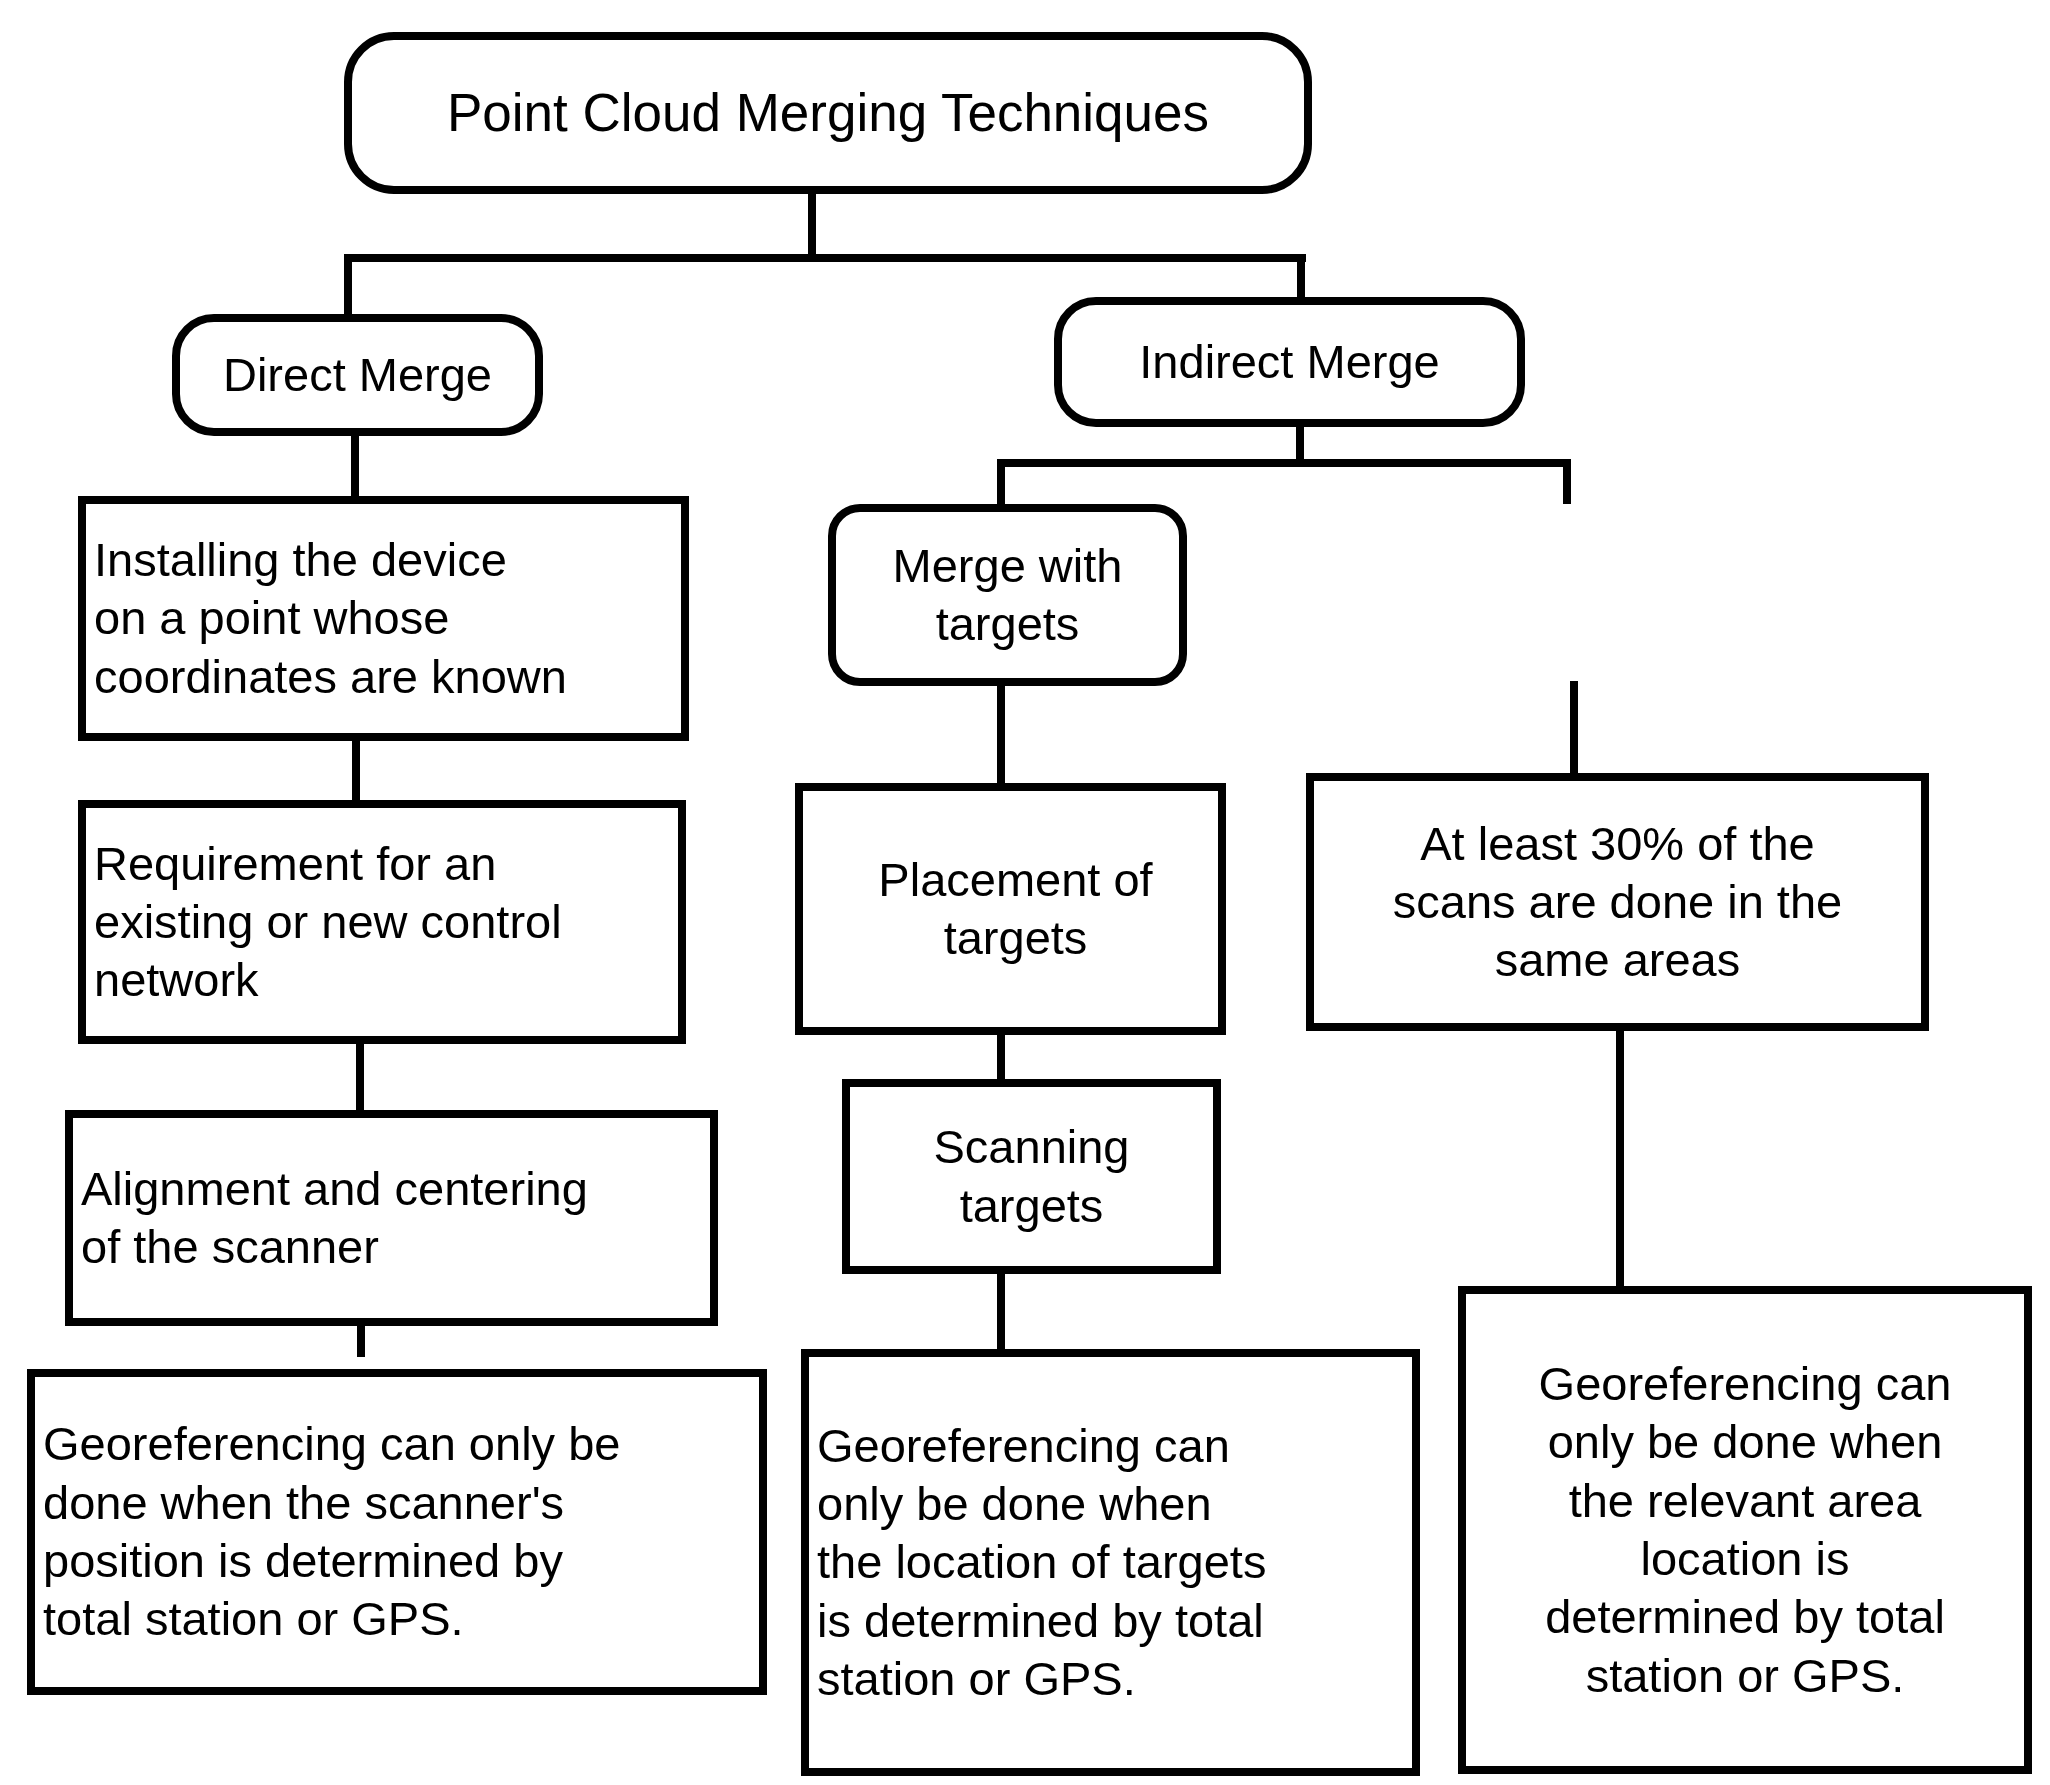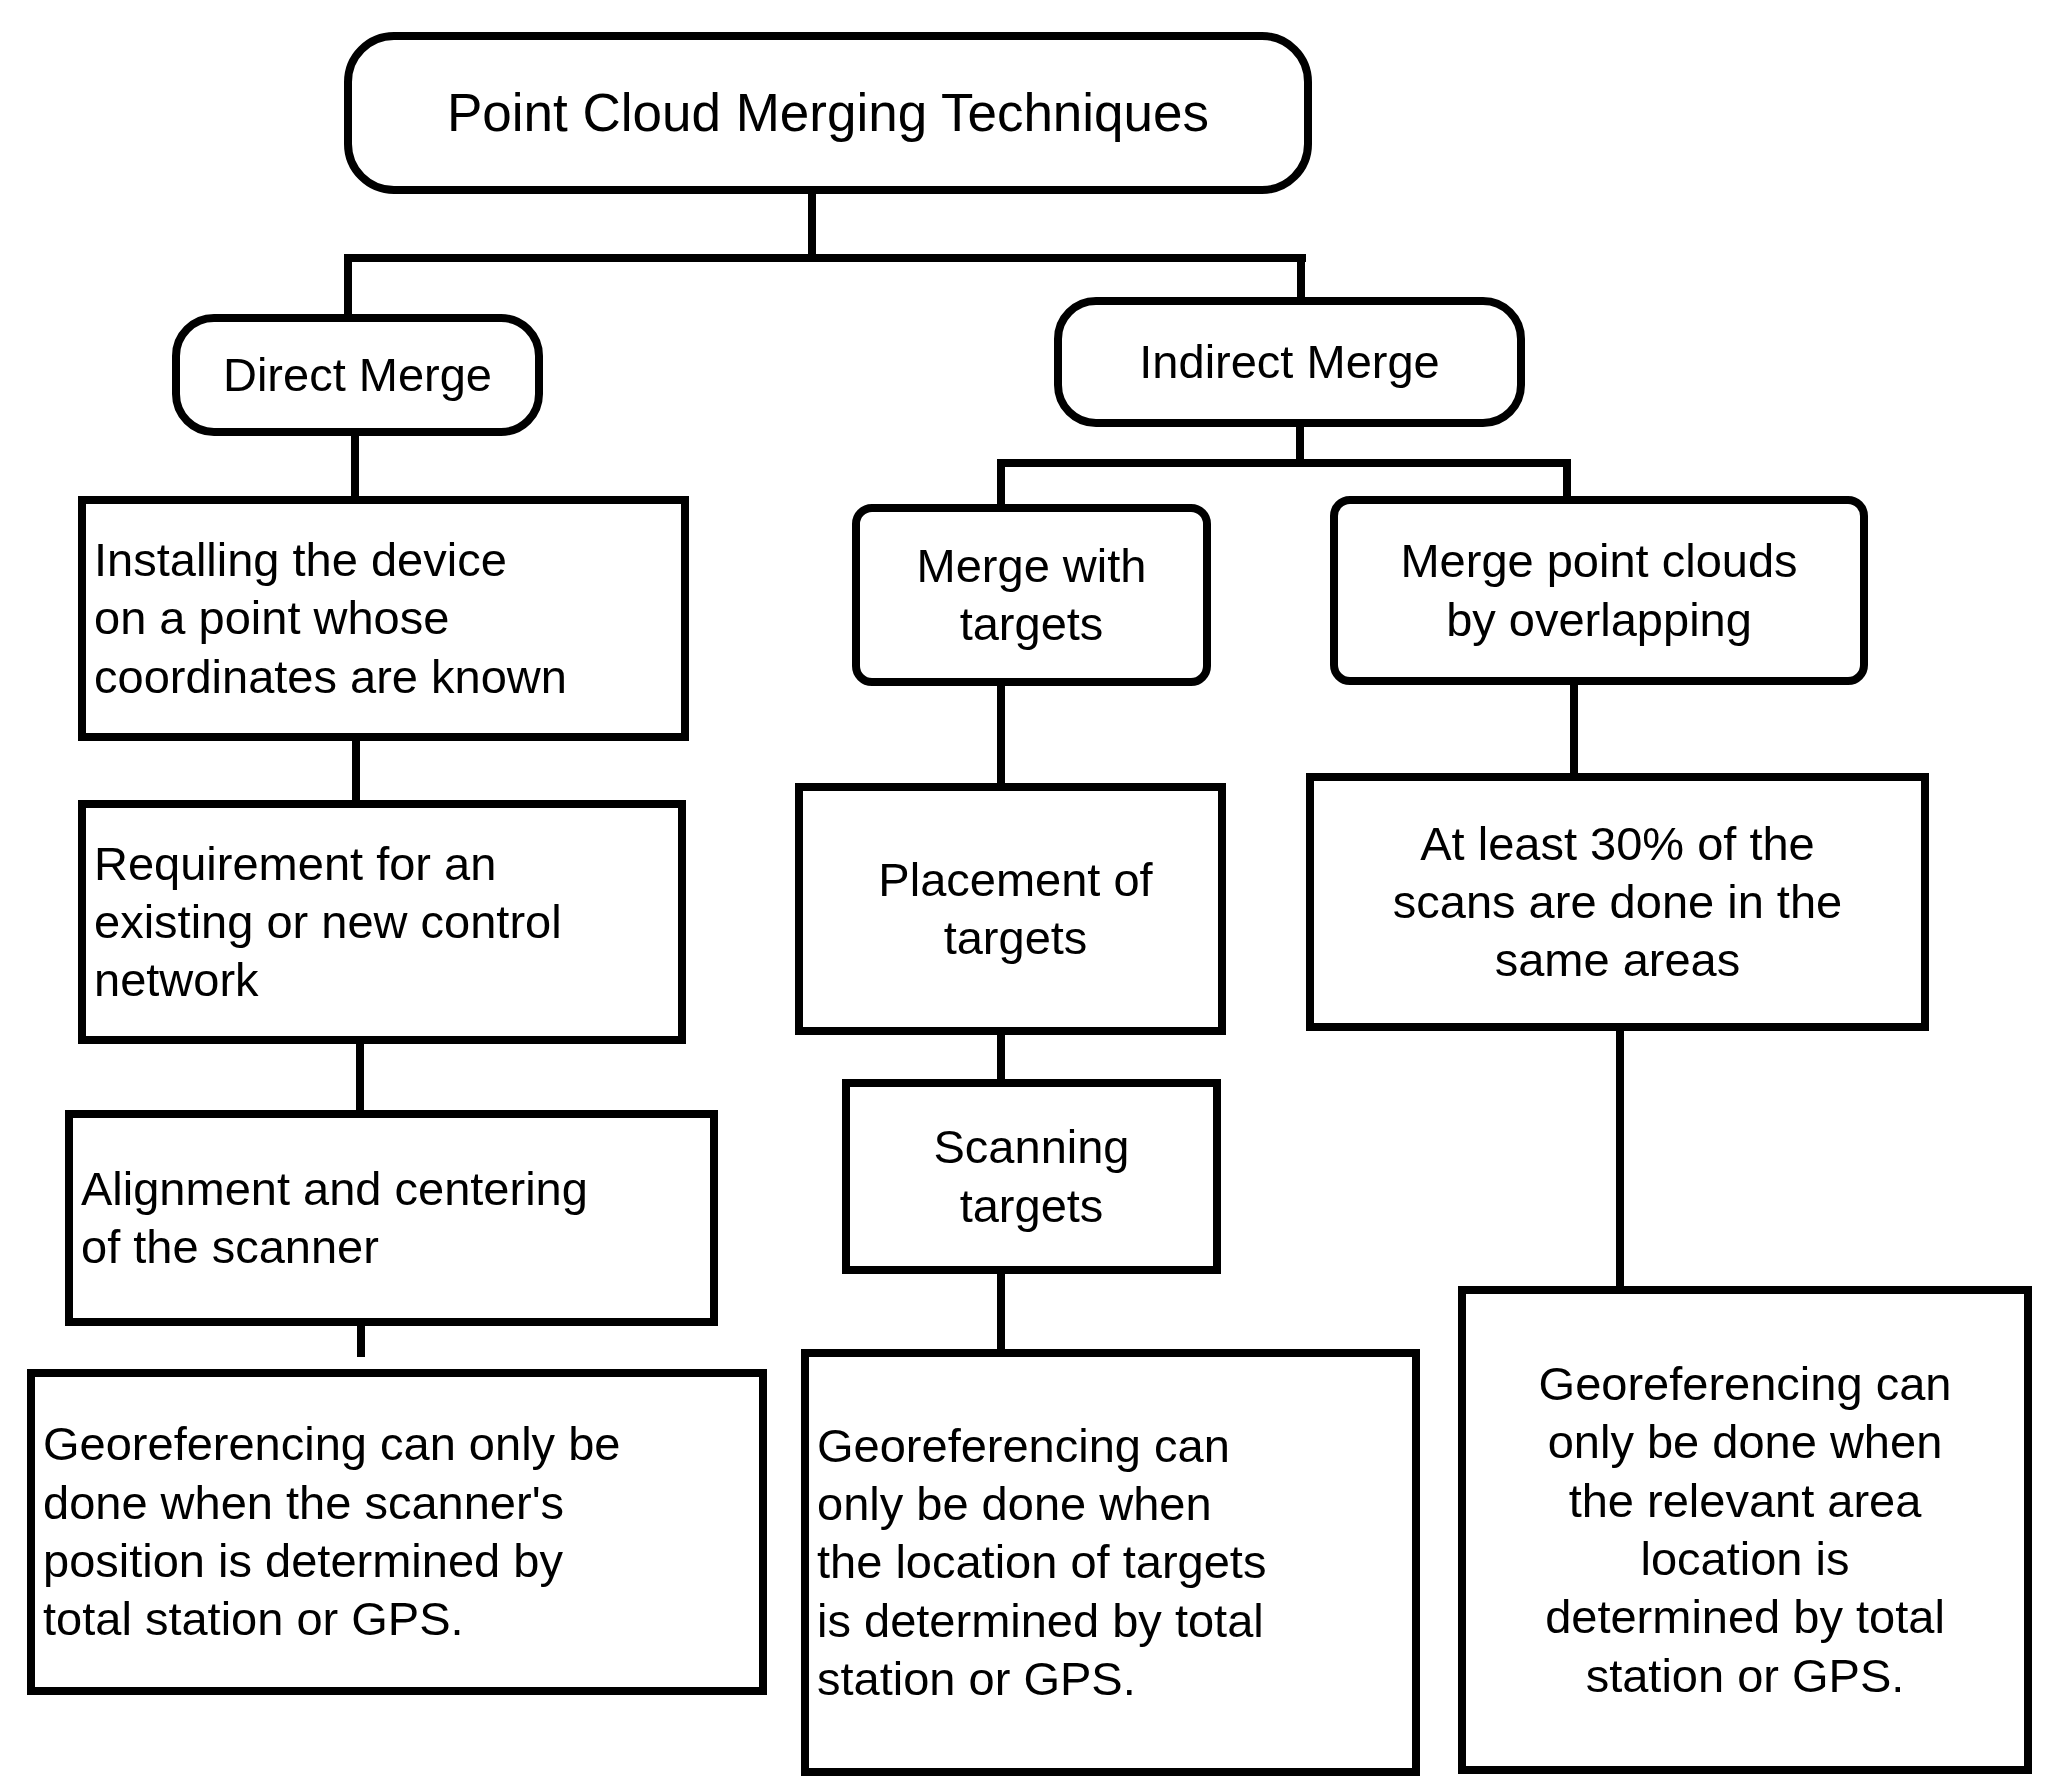--- a/index.html
+++ b/index.html
@@ -20,21 +20,21 @@
     align-items: center;
     justify-content: center;
     text-align: center;
     white-space: pre-line;
     font-size: 47px;
     line-height: 1.24;
     color: #000000;
   }
   .node.rounded-lg { border-radius: 50px; }
   .node.rounded-md { border-radius: 42px; }
-  .node.rounded-xl { border-radius: 20px; margin-left: 24px; }
+  .node.rounded-xl { border-radius: 32px; }
   .node.left-text {
     justify-content: flex-start;
     text-align: left;
     padding-left: 8px;
     padding-right: 5px;
   }
   .edge { position: absolute; background: #000000; }
 
   
   #n-root        { left: 344px;  top: 32px;   width: 968px; height: 162px; font-size: 53px; }
@@ -96,22 +96,20 @@
 
   <div class="node rounded-lg" id="n-root">Point Cloud Merging Techniques</div>
 
   <div class="node rounded-md" id="n-indirect">Indirect Merge</div>
 
   <div class="node rounded-md" id="n-direct">Direct Merge</div>
 
   <div class="node rounded-xl" id="n-mwt">Merge with
 targets</div>
 
-  <div class="node rounded-xl" id="n-mpc">Merge point clouds
-by overlapping</div>
 
   <div class="node left-text" id="n-installing">Installing the device
 on a point whose
 coordinates are known</div>
 
   <div class="node left-text" id="n-requirement">Requirement for an
 existing or new control
 network</div>
 
   <div class="node left-text" id="n-alignment">Alignment and centering

